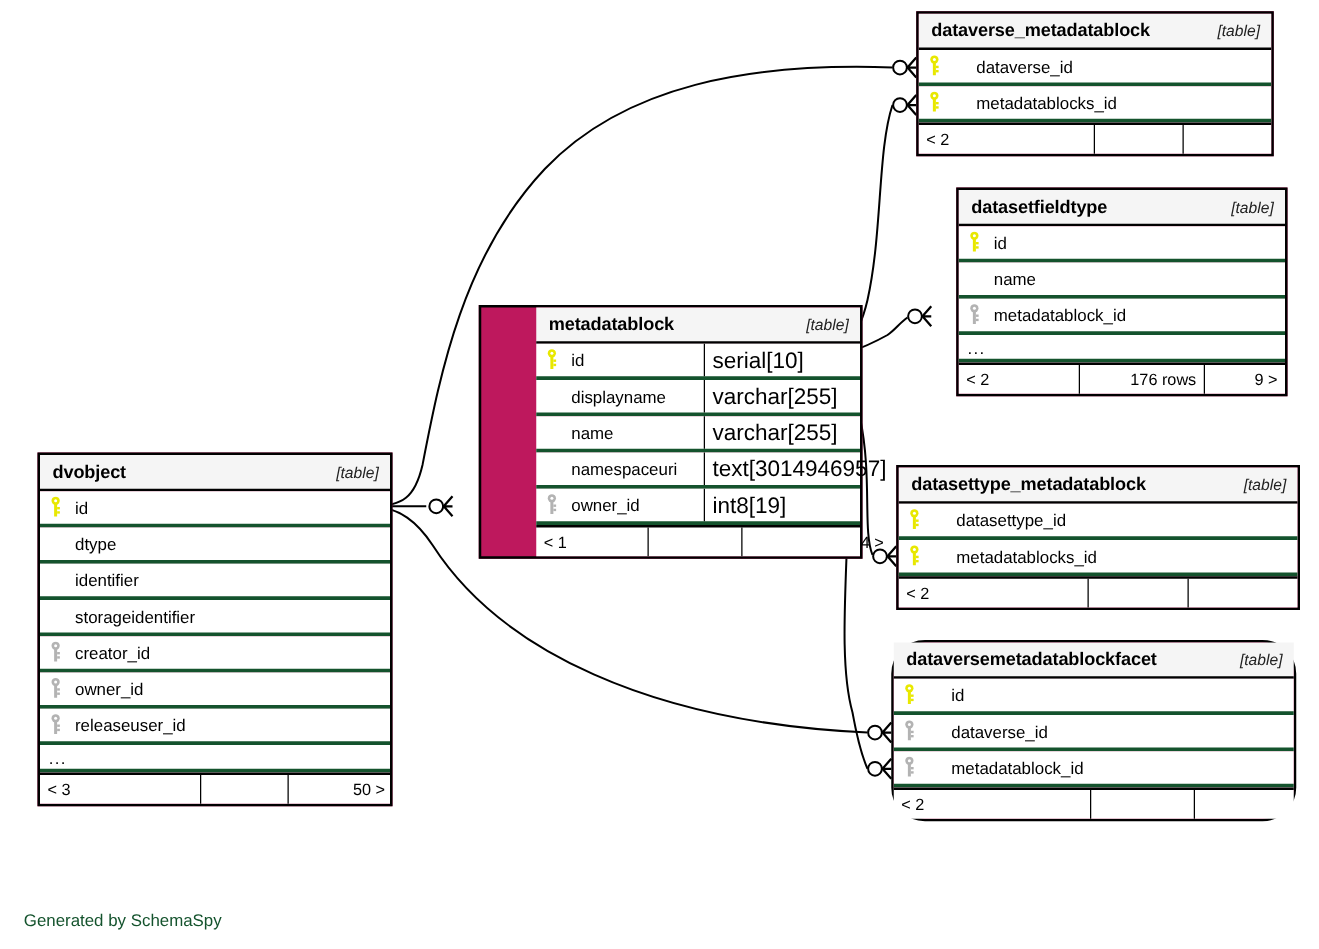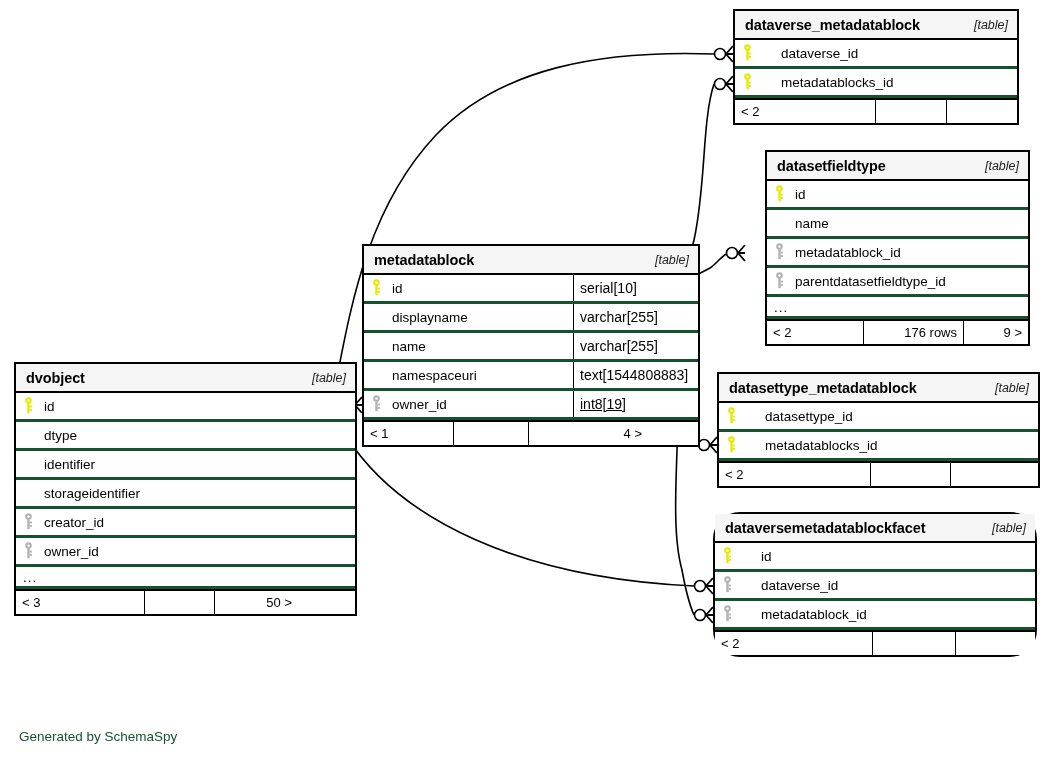--- a/index.html
+++ b/index.html
@@ -80,21 +80,21 @@
     color: #000000;
     padding-left: 4px;
     overflow: hidden;
     white-space: nowrap;
   }
   .row.indent .colname { padding-left: 22px; }
   .row .coltype {
     flex: 0 0 auto;
     display: flex;
     align-items: center;
-    font-size: 14px;
+    font-size: 18px;
     color: #000000;
     border-left: 1px solid #000000;
     padding-left: 6px;
     box-sizing: border-box;
   }
   .row.ellipsis {
     font-size: 13.5px;
     color: #000000;
     padding-left: 7px;
     align-items: flex-end;
@@ -261,32 +261,20 @@
             <svg class="key-icon" width="9" height="18" viewBox="0 0 9 18">
               <circle cx="4.5" cy="3.6" r="3.3" fill="#b3b3b3"></circle>
               <circle cx="4.5" cy="3.6" r="1.2" fill="#ffffff"></circle>
               <rect x="3.3" y="5.6" width="2.4" height="10.6" fill="#b3b3b3"></rect>
               <rect x="5.7" y="8.6" width="2.2" height="1.9" fill="#b3b3b3"></rect>
               <rect x="5.7" y="12.0" width="2.2" height="1.9" fill="#b3b3b3"></rect>
             </svg>
           </div>
           <div class="colname">metadatablock_id</div>
         </div>
-        <div class="row">
-          <div class="keycell">
-            <svg class="key-icon" width="9" height="18" viewBox="0 0 9 18">
-              <circle cx="4.5" cy="3.6" r="3.3" fill="#b3b3b3"></circle>
-              <circle cx="4.5" cy="3.6" r="1.2" fill="#ffffff"></circle>
-              <rect x="3.3" y="5.6" width="2.4" height="10.6" fill="#b3b3b3"></rect>
-              <rect x="5.7" y="8.6" width="2.2" height="1.9" fill="#b3b3b3"></rect>
-              <rect x="5.7" y="12.0" width="2.2" height="1.9" fill="#b3b3b3"></rect>
-            </svg>
-          </div>
-          <div class="colname">parentdatasetfieldtype_id</div>
-        </div>
         <div class="row ellipsis">
           <span class="ell">...</span>
         </div>
         <div class="footer-row">
           <div class="footer-cell left" style="width: 97px; flex: 0 0 97px;">&lt; 2</div>
           <div class="footer-cell right" style="width: 100px; flex: 0 0 100px;">176 rows</div>
           <div class="footer-cell right" style="width: 64px; flex: 0 0 64px;">9 &gt;</div>
         </div>
       </div>
       <div class="table-box" style="left: 717px; top: 372px; width: 323px;">
@@ -364,21 +352,21 @@
             </svg>
           </div>
           <div class="colname">metadatablock_id</div>
         </div>
         <div class="footer-row">
           <div class="footer-cell left" style="width: 158px; flex: 0 0 158px;">&lt; 2</div>
           <div class="footer-cell center" style="width: 83px; flex: 0 0 83px;"></div>
           <div class="footer-cell right" style="width: 79px; flex: 0 0 79px;"></div>
         </div>
       </div>
-      <div class="table-box" style="left: 362px; top: 244px; width: 338px;">
+      <div class="table-box" style="left: 383px; top: 244px; width: 307px; padding-left: 44px;">
         <div class="tbl-title">
           <span class="tbl-title-name">metadatablock</span>
           <span class="tbl-title-tag">[table]</span>
         </div>
         <div class="row">
           <div class="keycell">
             <svg class="key-icon" width="9" height="18" viewBox="0 0 9 18">
               <circle cx="4.5" cy="3.6" r="3.3" fill="#e8e800"></circle>
               <circle cx="4.5" cy="3.6" r="1.2" fill="#ffffff"></circle>
               <rect x="3.3" y="5.6" width="2.4" height="10.6" fill="#e8e800"></rect>
@@ -401,42 +389,42 @@
             <span style="display:inline-block;width:9px;height:18px;"></span>
           </div>
           <div class="colname">name</div>
           <div class="coltype" style="width: 125px;">varchar[255]</div>
         </div>
         <div class="row">
           <div class="keycell">
             <span style="display:inline-block;width:9px;height:18px;"></span>
           </div>
           <div class="colname">namespaceuri</div>
-          <div class="coltype" style="width: 125px;">text[1544808883]</div>
+          <div class="coltype" style="width: 125px;">text[3014946957]</div>
         </div>
         <div class="row">
           <div class="keycell">
             <svg class="key-icon" width="9" height="18" viewBox="0 0 9 18">
               <circle cx="4.5" cy="3.6" r="3.3" fill="#b3b3b3"></circle>
               <circle cx="4.5" cy="3.6" r="1.2" fill="#ffffff"></circle>
               <rect x="3.3" y="5.6" width="2.4" height="10.6" fill="#b3b3b3"></rect>
               <rect x="5.7" y="8.6" width="2.2" height="1.9" fill="#b3b3b3"></rect>
               <rect x="5.7" y="12.0" width="2.2" height="1.9" fill="#b3b3b3"></rect>
             </svg>
           </div>
           <div class="colname">owner_id</div>
-          <div class="coltype" style="width: 125px; text-decoration: underline;">int8[19]</div>
+          <div class="coltype" style="width: 125px;">int8[19]</div>
         </div>
         <div class="footer-row">
           <div class="footer-cell left" style="width: 90px; flex: 0 0 90px;">&lt; 1</div>
           <div class="footer-cell center" style="width: 75px; flex: 0 0 75px;"></div>
           <div class="footer-cell right" style="width: 119px; flex: 0 0 119px;">4 &gt;</div>
         </div>
       </div>
-      <div class="table-box" style="left: 14px; top: 362px; width: 343px;">
+      <div class="table-box" style="left: 30px; top: 362px; width: 284px;">
         <div class="tbl-title">
           <span class="tbl-title-name">dvobject</span>
           <span class="tbl-title-tag">[table]</span>
         </div>
         <div class="row">
           <div class="keycell">
             <svg class="key-icon" width="9" height="18" viewBox="0 0 9 18">
               <circle cx="4.5" cy="3.6" r="3.3" fill="#e8e800"></circle>
               <circle cx="4.5" cy="3.6" r="1.2" fill="#ffffff"></circle>
               <rect x="3.3" y="5.6" width="2.4" height="10.6" fill="#e8e800"></rect>
@@ -480,20 +468,32 @@
           <div class="keycell">
             <svg class="key-icon" width="9" height="18" viewBox="0 0 9 18">
               <circle cx="4.5" cy="3.6" r="3.3" fill="#b3b3b3"></circle>
               <circle cx="4.5" cy="3.6" r="1.2" fill="#ffffff"></circle>
               <rect x="3.3" y="5.6" width="2.4" height="10.6" fill="#b3b3b3"></rect>
               <rect x="5.7" y="8.6" width="2.2" height="1.9" fill="#b3b3b3"></rect>
               <rect x="5.7" y="12.0" width="2.2" height="1.9" fill="#b3b3b3"></rect>
             </svg>
           </div>
           <div class="colname">owner_id</div>
+        </div>
+        <div class="row">
+          <div class="keycell">
+            <svg class="key-icon" width="9" height="18" viewBox="0 0 9 18">
+              <circle cx="4.5" cy="3.6" r="3.3" fill="#b3b3b3"></circle>
+              <circle cx="4.5" cy="3.6" r="1.2" fill="#ffffff"></circle>
+              <rect x="3.3" y="5.6" width="2.4" height="10.6" fill="#b3b3b3"></rect>
+              <rect x="5.7" y="8.6" width="2.2" height="1.9" fill="#b3b3b3"></rect>
+              <rect x="5.7" y="12.0" width="2.2" height="1.9" fill="#b3b3b3"></rect>
+            </svg>
+          </div>
+          <div class="colname">releaseuser_id</div>
         </div>
         <div class="row ellipsis">
           <span class="ell">...</span>
         </div>
         <div class="footer-row">
           <div class="footer-cell left" style="width: 129px; flex: 0 0 129px;">&lt; 3</div>
           <div class="footer-cell center" style="width: 70px; flex: 0 0 70px;"></div>
           <div class="footer-cell right" style="width: 83px; flex: 0 0 83px;">50 &gt;</div>
         </div>
       </div>

